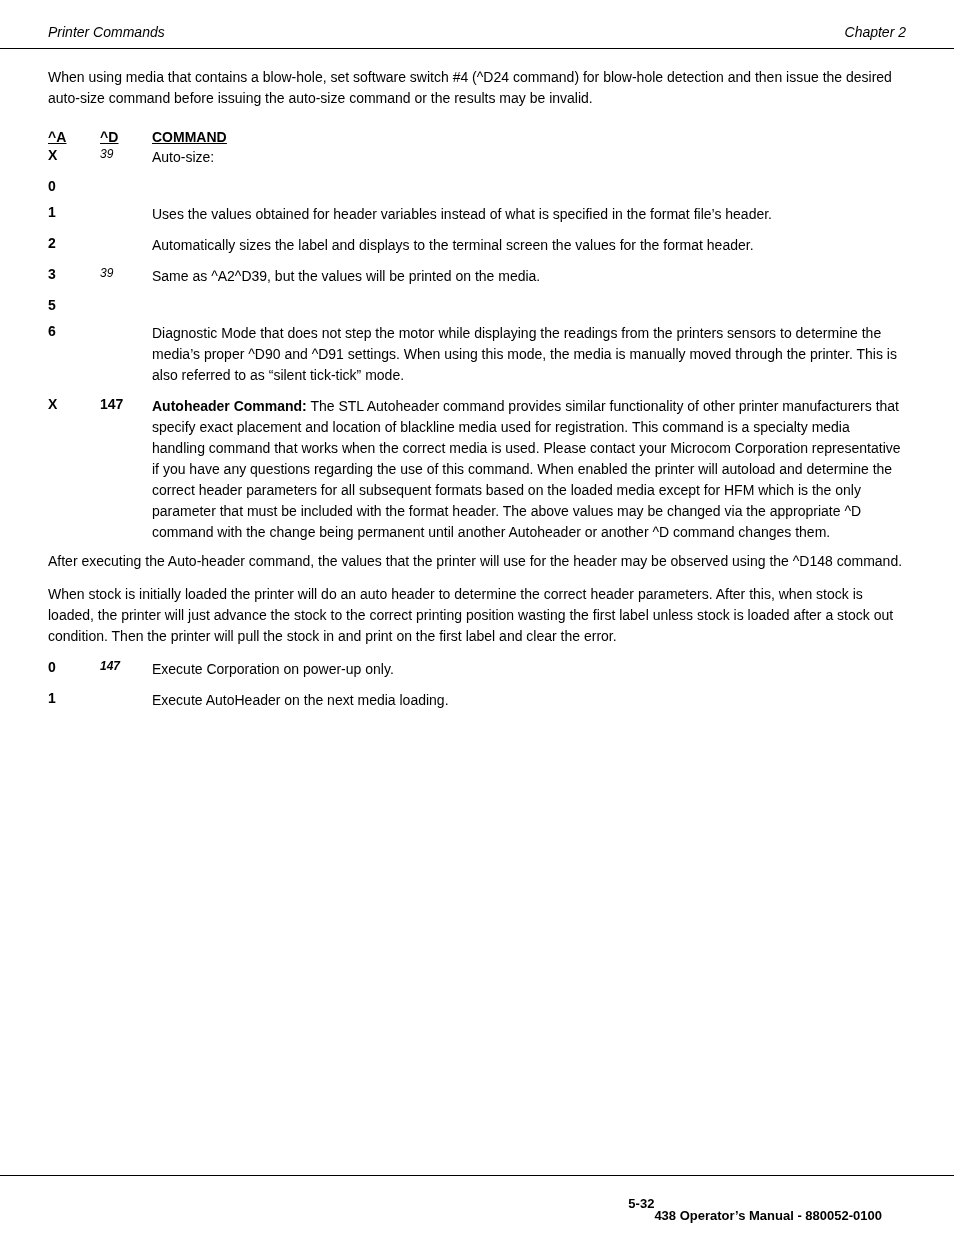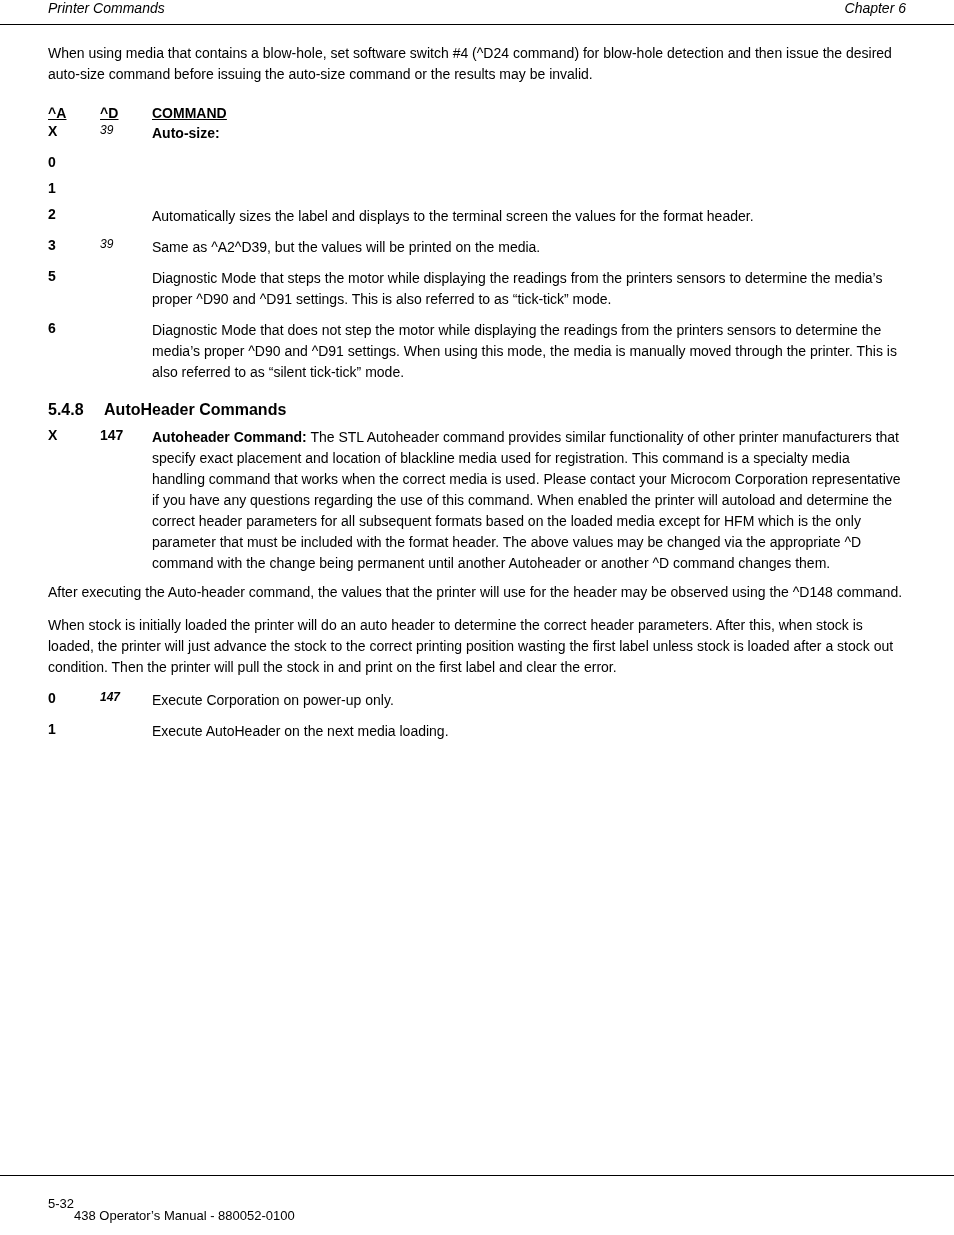--- a/index.html
+++ b/index.html
@@ -15,21 +15,21 @@
       width: 954px;
       min-height: 1235px;
       padding: 0;
       display: flex;
       flex-direction: column;
     }
     .header {
       display: flex;
       justify-content: space-between;
       align-items: center;
-      padding: 0 48px 8px 48px;
+      padding: 24px 48px 8px 48px;
       border-bottom: 1.5px solid #000;
       margin-bottom: 18px;
     }
     .header-left {
       font-style: italic;
       font-size: 14px;
     }
     .header-right {
       font-style: italic;
       font-size: 14px;
@@ -76,21 +76,21 @@
       font-size: 12px;
       padding-top: 0;
       font-style: italic;
     }
     .data-row .cell-text {
       flex: 1;
       font-size: 14px;
       line-height: 1.5;
     }
     .autosize-label {
-      font-weight: bold;
+      font-weight: normal;
     }
     .section-heading {
       font-size: 16px;
       font-weight: bold;
       margin: 18px 0 8px 0;
     }
     .autoheader-row {
       display: flex;
       margin-bottom: 8px;
       align-items: flex-start;
@@ -108,42 +108,43 @@
       font-size: 14px;
       line-height: 1.5;
     }
     .indent-para {
       margin-bottom: 12px;
       font-size: 14px;
       line-height: 1.5;
     }
     .footer {
       display: flex;
-      justify-content: flex-start;
+      justify-content: flex-end;
       align-items: center;
       padding: 8px 72px 12px 48px;
       border-top: 1.5px solid #000;
       margin-top: auto;
+      font-weight: bold;
     }
     .footer-left {
       font-size: 13px;
     }
     .footer-right {
       font-size: 13px;
       margin-top: 24px;
     }
     .underline-header { text-decoration: underline; }
   </style>
 </head>
 <body>
 
 <div class="page">
   <div class="header">
     <span class="header-left">Printer Commands</span>
-    <span class="header-right">Chapter 6</span>
+    <span class="header-right">Chapter 2</span>
   </div>
 
   <div class="content">
     <p class="intro-text">When using media that contains a blow-hole, set software switch #4 (^D24 command) for blow-hole detection and then issue the desired auto-size command before issuing the auto-size command or the results may be invalid.</p>
 
     <div class="header-row">
       <div class="cell-a underline-header">
         <strong><u><span>^A</span></u></strong>
       </div>
       <div class="cell-d underline-header">
@@ -161,47 +162,43 @@
     </div>
 
     <div id="data-rows-container">
         <div class="data-row">
     <div class="cell-a"><strong>0</strong></div>
     <div class="cell-d"></div>
   </div>
         <div class="data-row">
     <div class="cell-a"><strong>1</strong></div>
     <div class="cell-d"></div>
+    <div class="cell-text">Uses the values obtained for header variables instead of what is specified in the format file’s header.</div>
   </div>
         <div class="data-row">
     <div class="cell-a"><strong>2</strong></div>
     <div class="cell-d"></div>
     <div class="cell-text">Automatically sizes the label and displays to the terminal screen the values for the format header.</div>
   </div>
         <div class="data-row">
     <div class="cell-a"><strong>3</strong></div>
     <div class="cell-d">39</div>
     <div class="cell-text">Same as ^A2^D39<cr>, but the values will be printed on the media.</cr></div>
   </div>
         <div class="data-row">
     <div class="cell-a"><strong>5</strong></div>
     <div class="cell-d"></div>
-    <div class="cell-text">Diagnostic Mode that steps the motor while displaying the readings from the printers sensors to determine the media’s proper ^D90 and ^D91 settings.  This is also referred to as “tick-tick” mode.</div>
   </div>
         <div class="data-row">
     <div class="cell-a"><strong>6</strong></div>
     <div class="cell-d"></div>
     <div class="cell-text">Diagnostic Mode that does not step the motor while displaying the readings from the printers sensors to determine the media’s proper ^D90 and ^D91 settings.  When using this mode, the media is manually moved through the printer.  This is also referred to as “silent tick-tick” mode.</div>
   </div>
       </div>
 
-    <div class="section-heading">
-      <span>5.4.8</span>
-      <span style="margin-left:16px;">AutoHeader Commands</span>
-    </div>
 
     <div class="autoheader-row">
       <div class="cell-a"><strong>X</strong></div>
       <div class="cell-d"><strong>147</strong></div>
       <div class="cell-text">
         <span><strong>Autoheader Command:</strong><span> The STL Autoheader command provides similar functionality of other printer manufacturers that specify exact placement and location of blackline media used for registration.  This command is a specialty media handling command that works when the correct media is used.  Please contact your Microcom Corporation representative if you have any questions regarding the use of this command.  When enabled the printer will autoload and determine the correct header parameters for all subsequent formats based on the loaded media except for HFM which is the only parameter that must be included with the format header.   The above values may be changed via the appropriate ^D command with the change being permanent until another Autoheader or another ^D command changes them.</span></span>
       </div>
     </div>
 
     <p class="indent-para">After executing the Auto-header command, the values that the printer will use for the header may be observed using the ^D148 command.</p>

